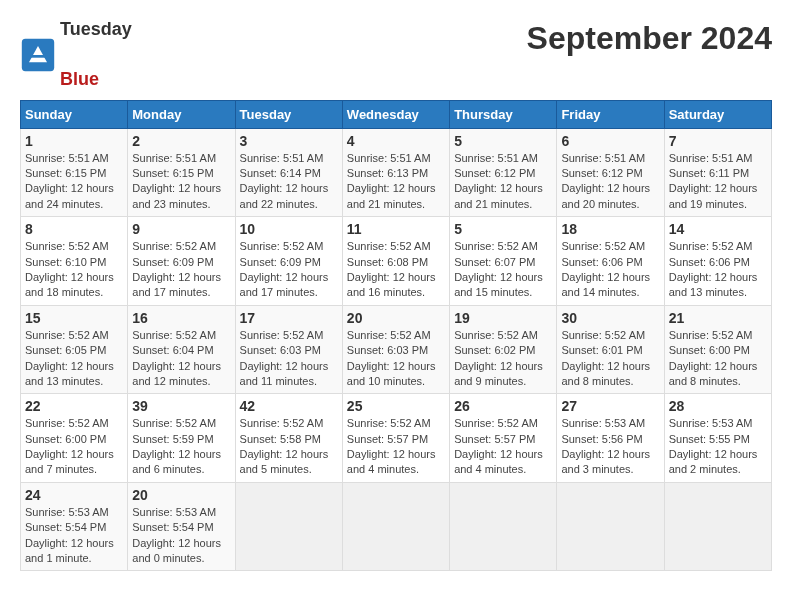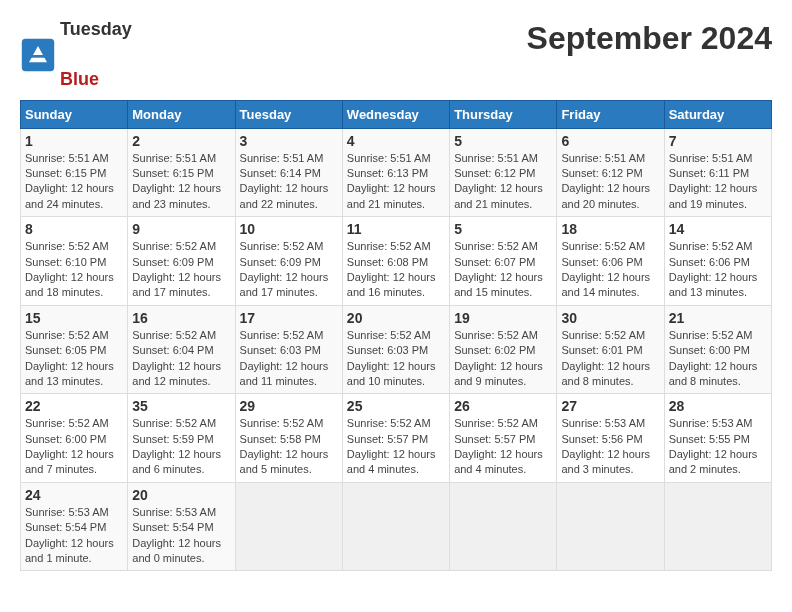--- a/index.html
+++ b/index.html
@@ -211,25 +211,25 @@
           <span class="day-num">21</span>
           <div class="day-info">Sunrise: 5:52 AM<br>Sunset: 6:00 PM<br>Daylight: 12 hours and 8 minutes.</div>
         </td>
       </tr>
       <tr>
         <td>
           <span class="day-num">22</span>
           <div class="day-info">Sunrise: 5:52 AM<br>Sunset: 6:00 PM<br>Daylight: 12 hours and 7 minutes.</div>
         </td>
         <td>
-          <span class="day-num">35</span>
+          <span class="day-num">39</span>
           <div class="day-info">Sunrise: 5:52 AM<br>Sunset: 5:59 PM<br>Daylight: 12 hours and 6 minutes.</div>
         </td>
         <td>
-          <span class="day-num">29</span>
+          <span class="day-num">42</span>
           <div class="day-info">Sunrise: 5:52 AM<br>Sunset: 5:58 PM<br>Daylight: 12 hours and 5 minutes.</div>
         </td>
         <td>
           <span class="day-num">25</span>
           <div class="day-info">Sunrise: 5:52 AM<br>Sunset: 5:57 PM<br>Daylight: 12 hours and 4 minutes.</div>
         </td>
         <td>
           <span class="day-num">26</span>
           <div class="day-info">Sunrise: 5:52 AM<br>Sunset: 5:57 PM<br>Daylight: 12 hours and 4 minutes.</div>
         </td>

